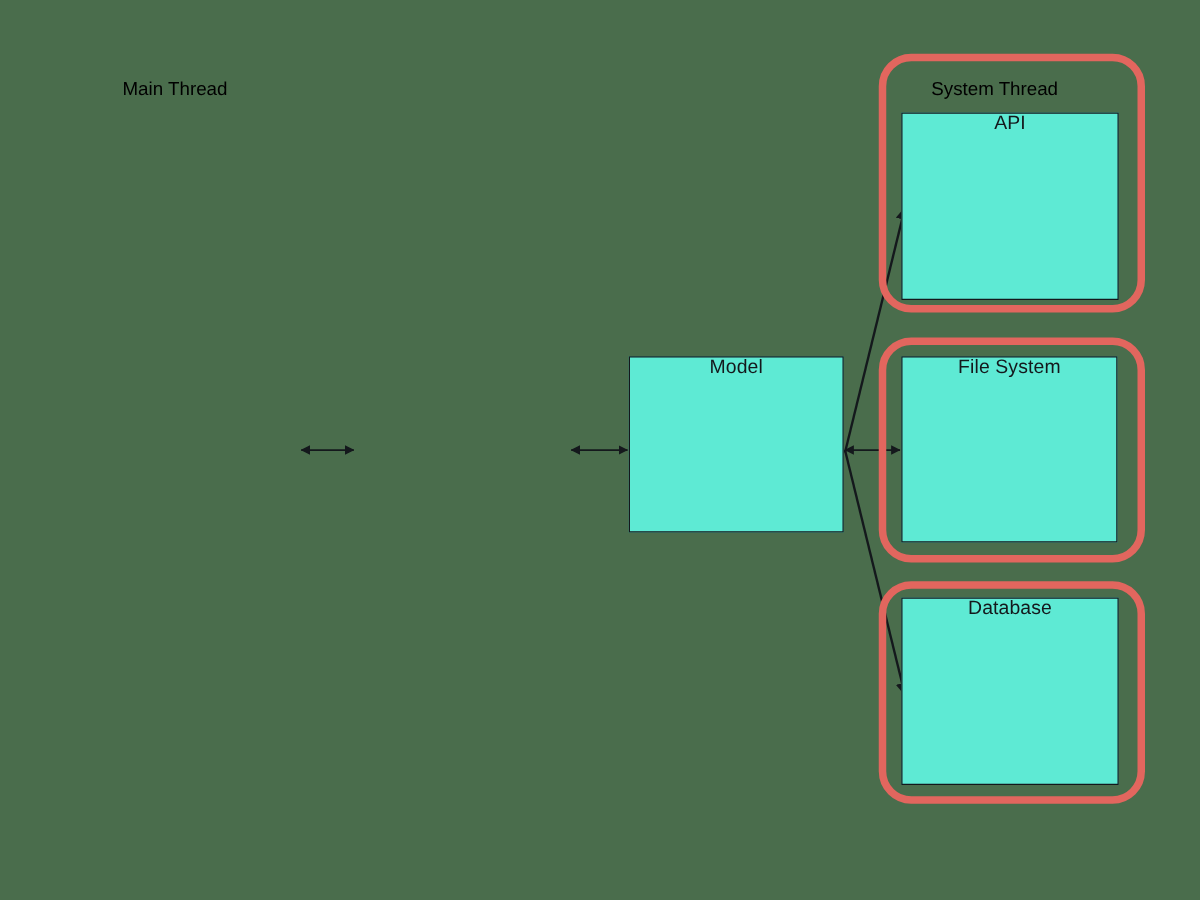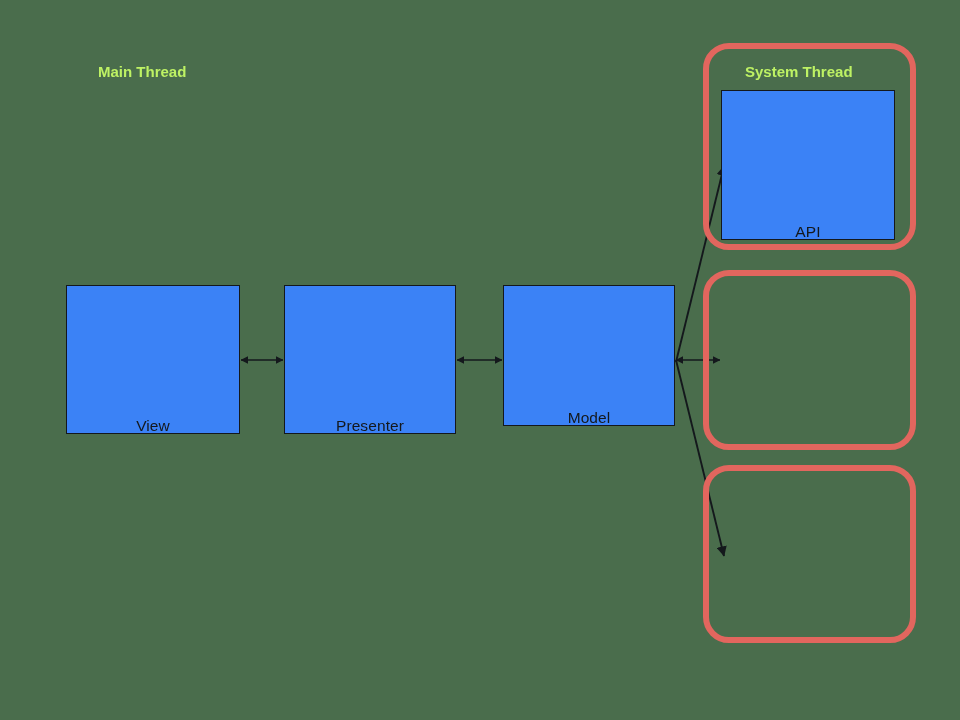--- a/index.html
+++ b/index.html
@@ -31,41 +31,41 @@
     position: absolute;
     left: 0;
     top: 0;
     width: 960px;
     height: 720px;
     pointer-events: none;
   }
   .node {
     position: absolute;
     box-sizing: border-box;
-    background: #3b82f6;
+    background: #5eead4;
     border: 1.4px solid #14181c;
     display: flex;
-    align-items: flex-end;
+    align-items: flex-start;
     justify-content: center;
   }
   .node-label {
     font-family: "Liberation Sans", sans-serif;
     font-size: 15.5px;
     font-weight: 400;
     color: #14181c;
     line-height: 1;
     letter-spacing: 0.1px;
     white-space: nowrap;
   }
   .thread-label {
     position: absolute;
     font-family: "Liberation Sans", sans-serif;
     font-size: 15px;
-    font-weight: bold;
-    color: #bef264;
+    font-weight: normal;
+    color: #000000;
     line-height: 1;
     white-space: nowrap;
   }
   .group-box {
     position: absolute;
     box-sizing: border-box;
     border: 6px solid #e2665e;
     border-radius: 26px;
     background: transparent;
   }
@@ -99,31 +99,31 @@
   <div id="group-layer">
     <div class="group-box" style="left:703px; top:43px; width:213px; height:207px;"></div>
     <div class="group-box" style="left:703px; top:270px; width:213px; height:180px;"></div>
     <div class="group-box" style="left:703px; top:465px; width:213px; height:178px;"></div>
   </div>
 
   <div class="thread-label" style="left:98px; top:64px;">Main Thread</div>
 
   <div class="thread-label" style="left:745px; top:64px;">System Thread</div>
 
-  <div class="node" style="left:66px; top:285px; width:174px; height:149px;">
-    <span class="node-label">View</span>
-  </div>
 
-  <div class="node" style="left:284px; top:285px; width:172px; height:149px;">
-    <span class="node-label">Presenter</span>
-  </div>
 
   <div class="node" style="left:503px; top:285px; width:172px; height:141px;">
     <span class="node-label">Model</span>
   </div>
 
   <div class="node" style="left:721px; top:90px; width:174px; height:150px;">
     <span class="node-label">API</span>
   </div>
 
+  <div class="node" style="left:721px; top:285px; width:173px; height:149px;">
+    <span class="node-label">File System</span>
+  </div>
 
+  <div class="node" style="left:721px; top:478px; width:174px; height:150px;">
+    <span class="node-label">Database</span>
+  </div>
 
 </div>
 
 </body></html>

